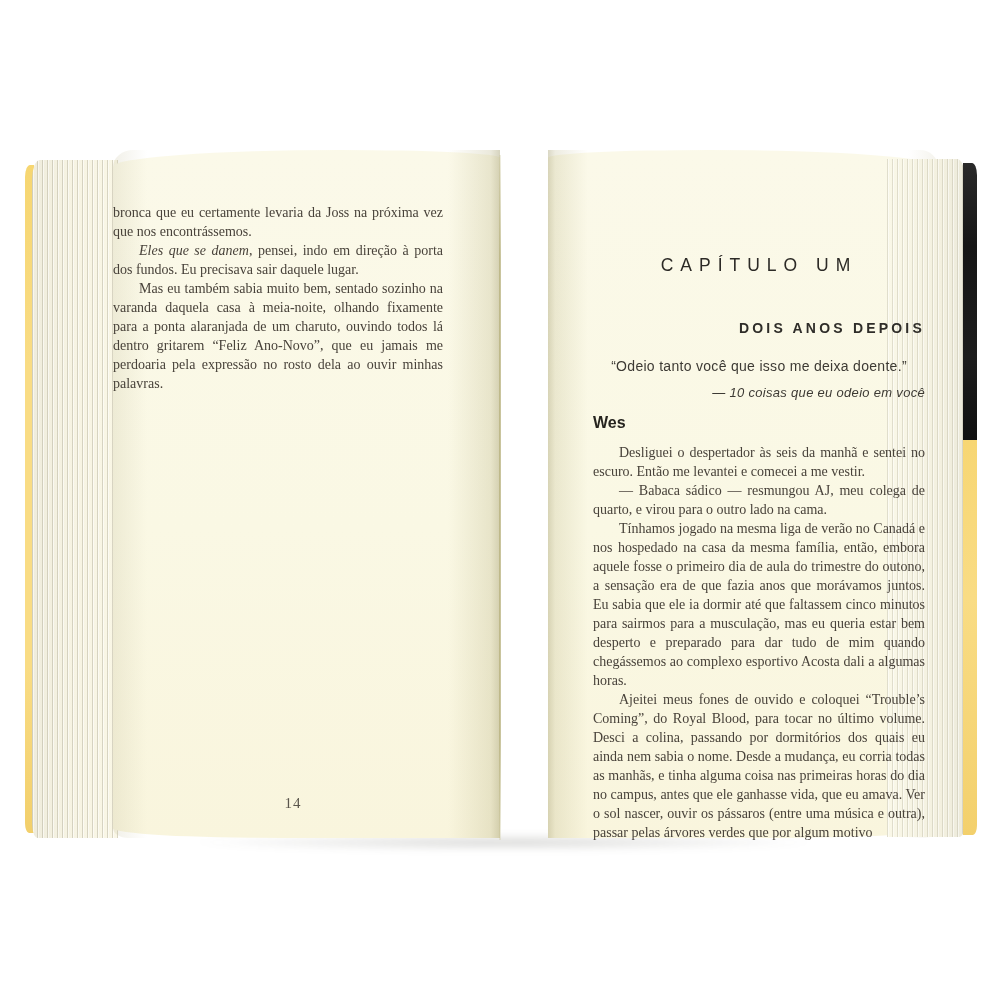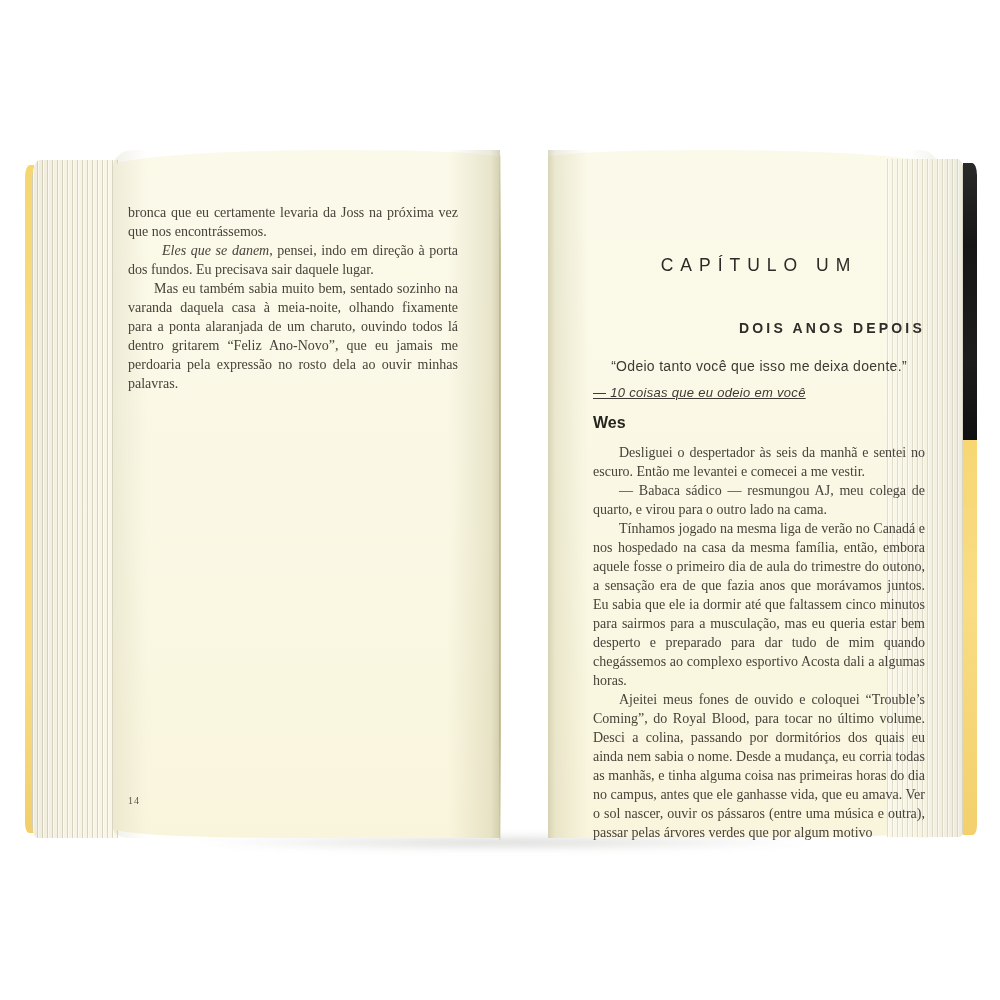--- a/index.html
+++ b/index.html
@@ -91,62 +91,62 @@
     background:linear-gradient(270deg,rgba(205,200,170,.22),rgba(205,200,170,0));
     border-top-right-radius:60% 17px;border-bottom-right-radius:45% 10px;
   }
   .spine-line{
     position:absolute;left:474px;top:8px;bottom:10px;width:2px;
     background:linear-gradient(180deg,rgba(196,190,140,.25),rgba(183,177,125,.75) 15%,rgba(183,177,125,.75) 85%,rgba(196,190,140,.25));
     z-index:3;
   }
   
   .text-block{
-    position:absolute;left:15px;top:53px;width:330px;
+    position:absolute;left:0;top:53px;width:330px;
     font-size:14px;line-height:19px;color:#48423a;
     text-align:justify;z-index:2;
   }
   .text-block p{margin:0;}
   .text-block p.indent{text-indent:26px;}
   .page-number{
     position:absolute;left:15px;top:645px;width:330px;
-    text-align:left;font-size:10px;color:#5a554c;
+    text-align:center;font-size:15px;color:#5a554c;
     letter-spacing:1px;z-index:2;
   }
   .rp{position:absolute;left:45px;width:332px;z-index:2;}
   .chapter-title{
     top:105px;text-align:center;
     font-family:"Liberation Sans","DejaVu Sans",sans-serif;
     font-size:17.5px;font-weight:500;letter-spacing:7px;color:#2c2a26;
   }
   .chapter-subtitle{
     top:170px;text-align:right;
     font-family:"Liberation Sans","DejaVu Sans",sans-serif;
     font-size:14px;font-weight:700;letter-spacing:3.2px;color:#2f2d29;
   }
   .epigraph-quote{
     top:208px;text-align:center;
     font-family:"Liberation Sans","DejaVu Sans",sans-serif;
     font-size:14px;letter-spacing:.3px;color:#3d3a34;
   }
   .epigraph-source{
-    top:235px;text-align:left;
+    top:235px;text-align:right;
     font-family:"Liberation Sans","DejaVu Sans",sans-serif;
-    font-style:italic;font-size:13px;letter-spacing:.3px;color:#3d3a34;text-decoration:underline;
+    font-style:italic;font-size:13px;letter-spacing:.3px;color:#3d3a34;
   }
   .section-heading{
     top:264px;text-align:left;
     font-family:"Liberation Sans","DejaVu Sans",sans-serif;
     font-size:16px;font-weight:700;color:#26241f;
   }
   .body-block{
     top:293px;font-size:14px;line-height:19px;color:#48423a;text-align:justify;
   }
   .body-block p{margin:0;text-indent:26px;}
-  .italic-lead{font-style:italic;margin-left:8px;}
+  .italic-lead{font-style:italic;}
 </style>
 </head>
 <body>
 
 <div class="book">
   <div class="book-shadow"></div>
 
   <div class="cover-left"></div>
   <div class="stack-left"></div>
 

